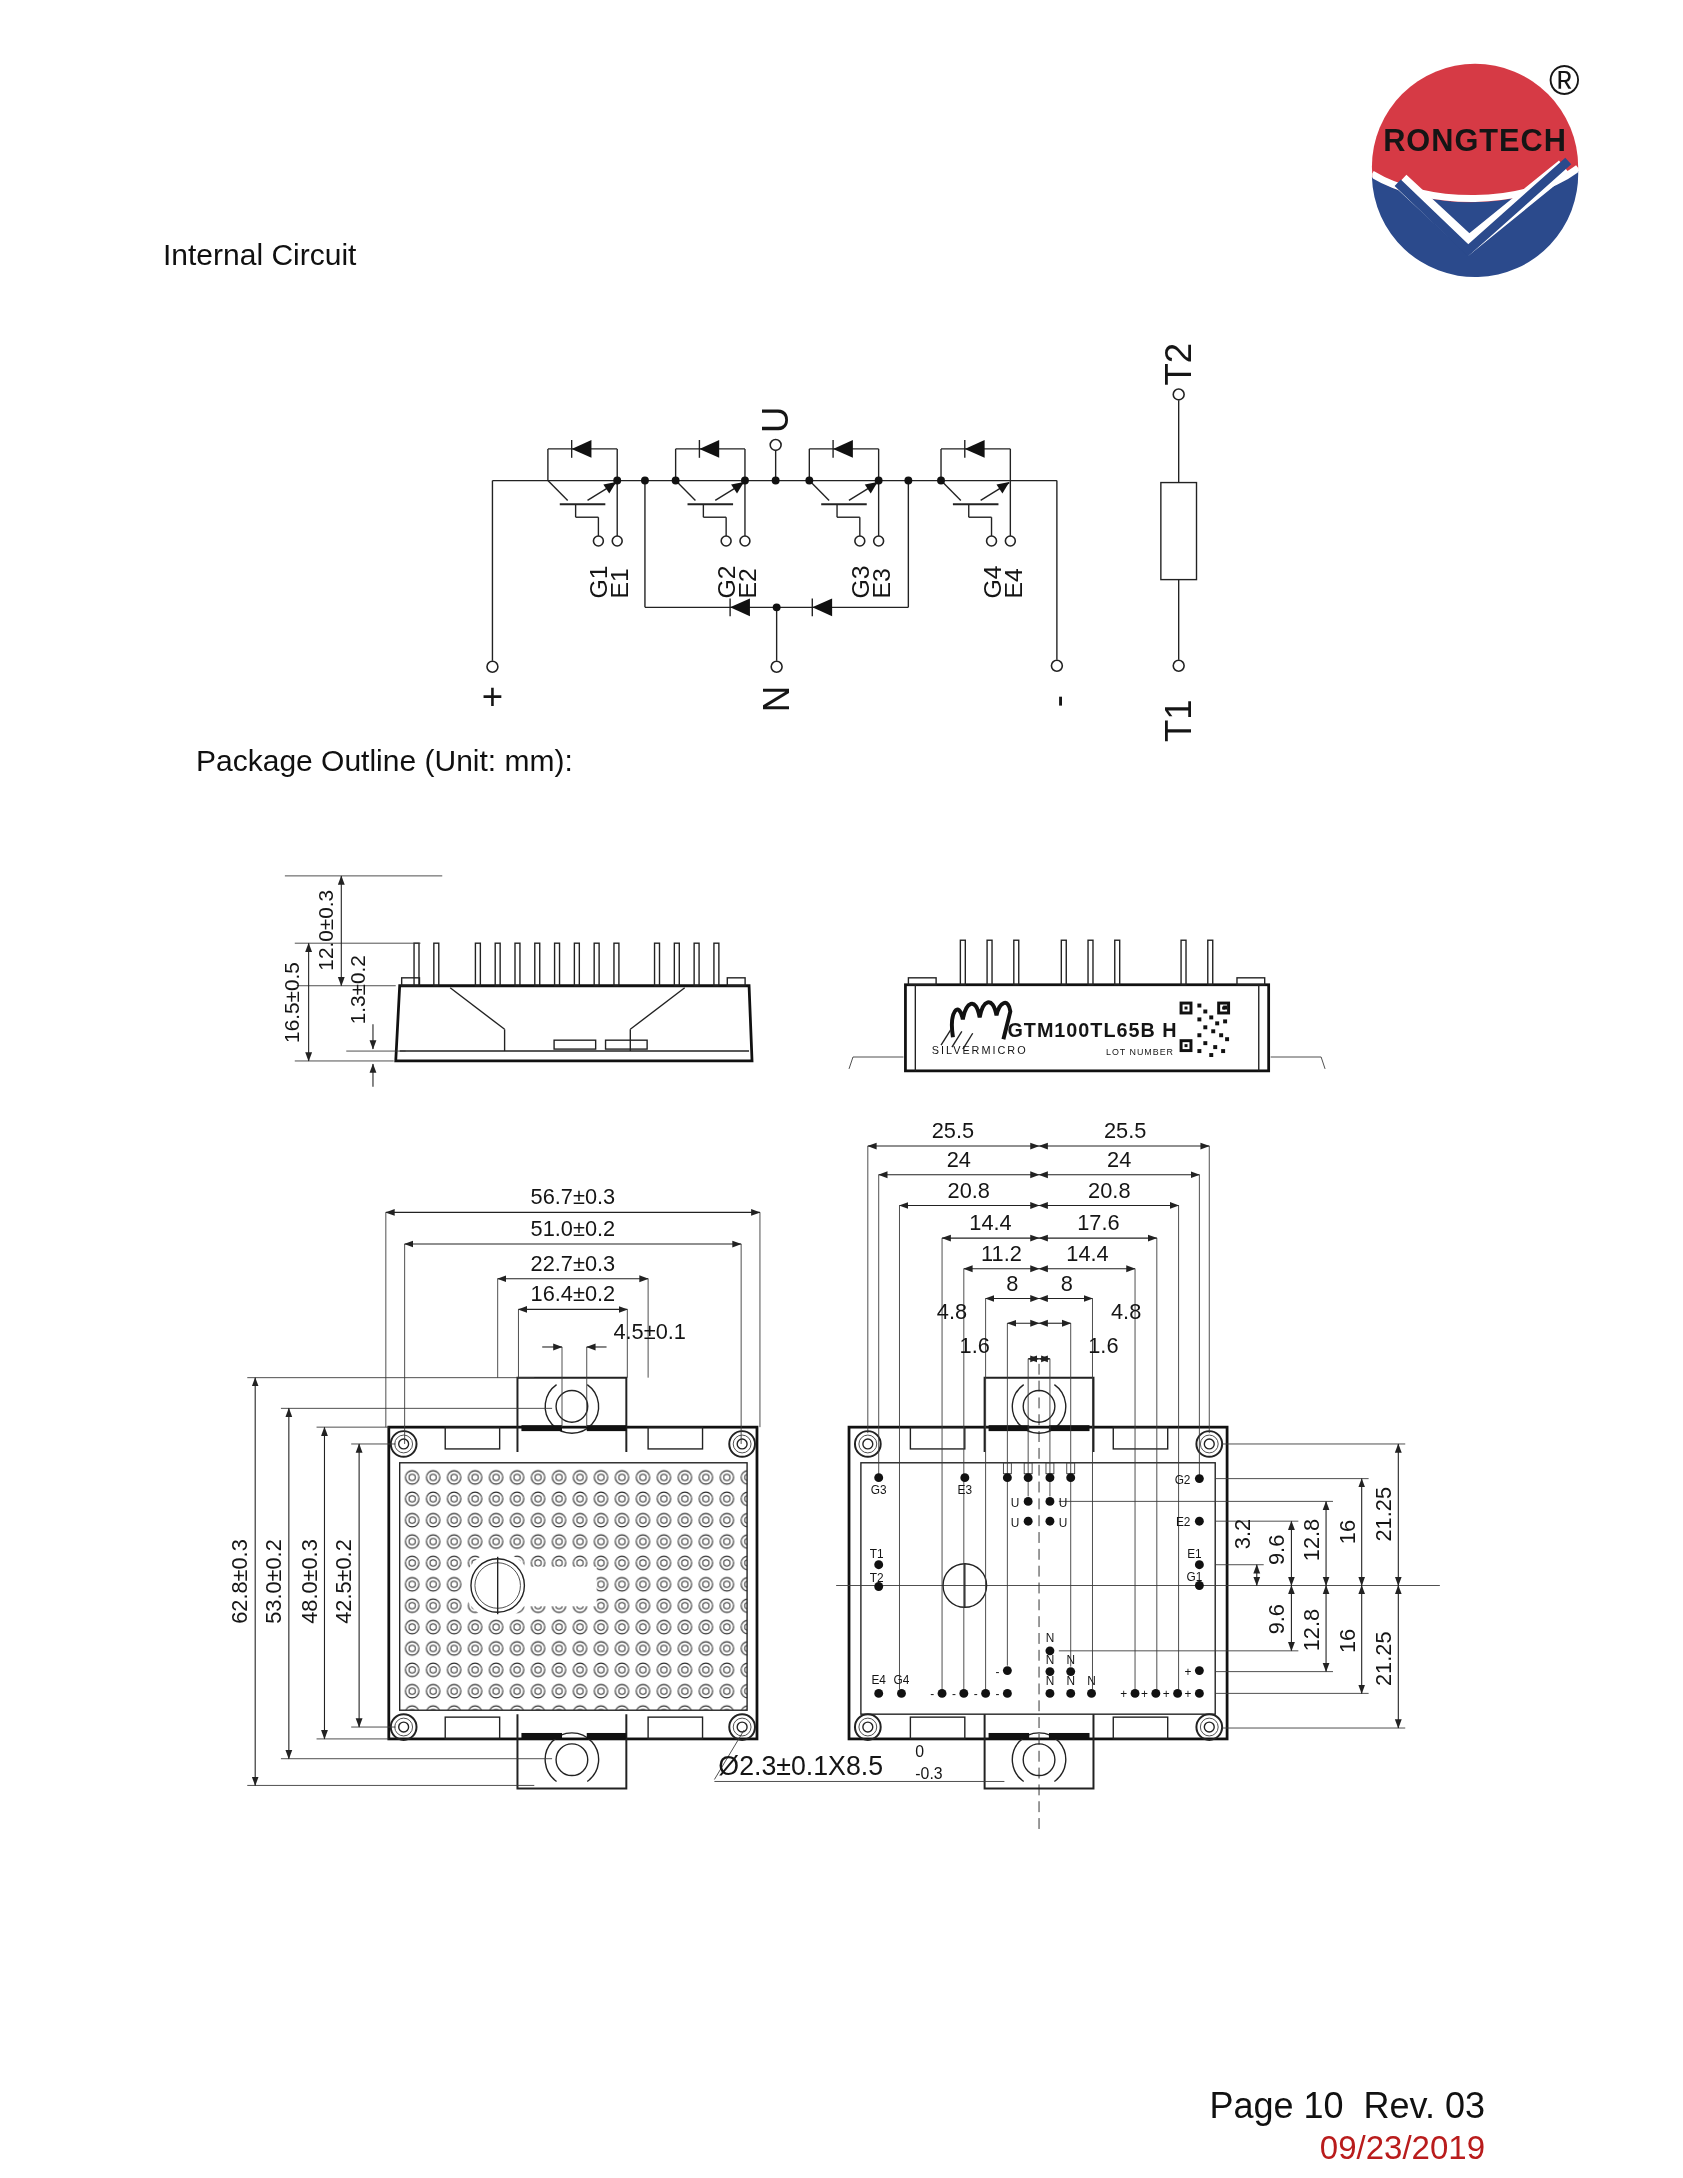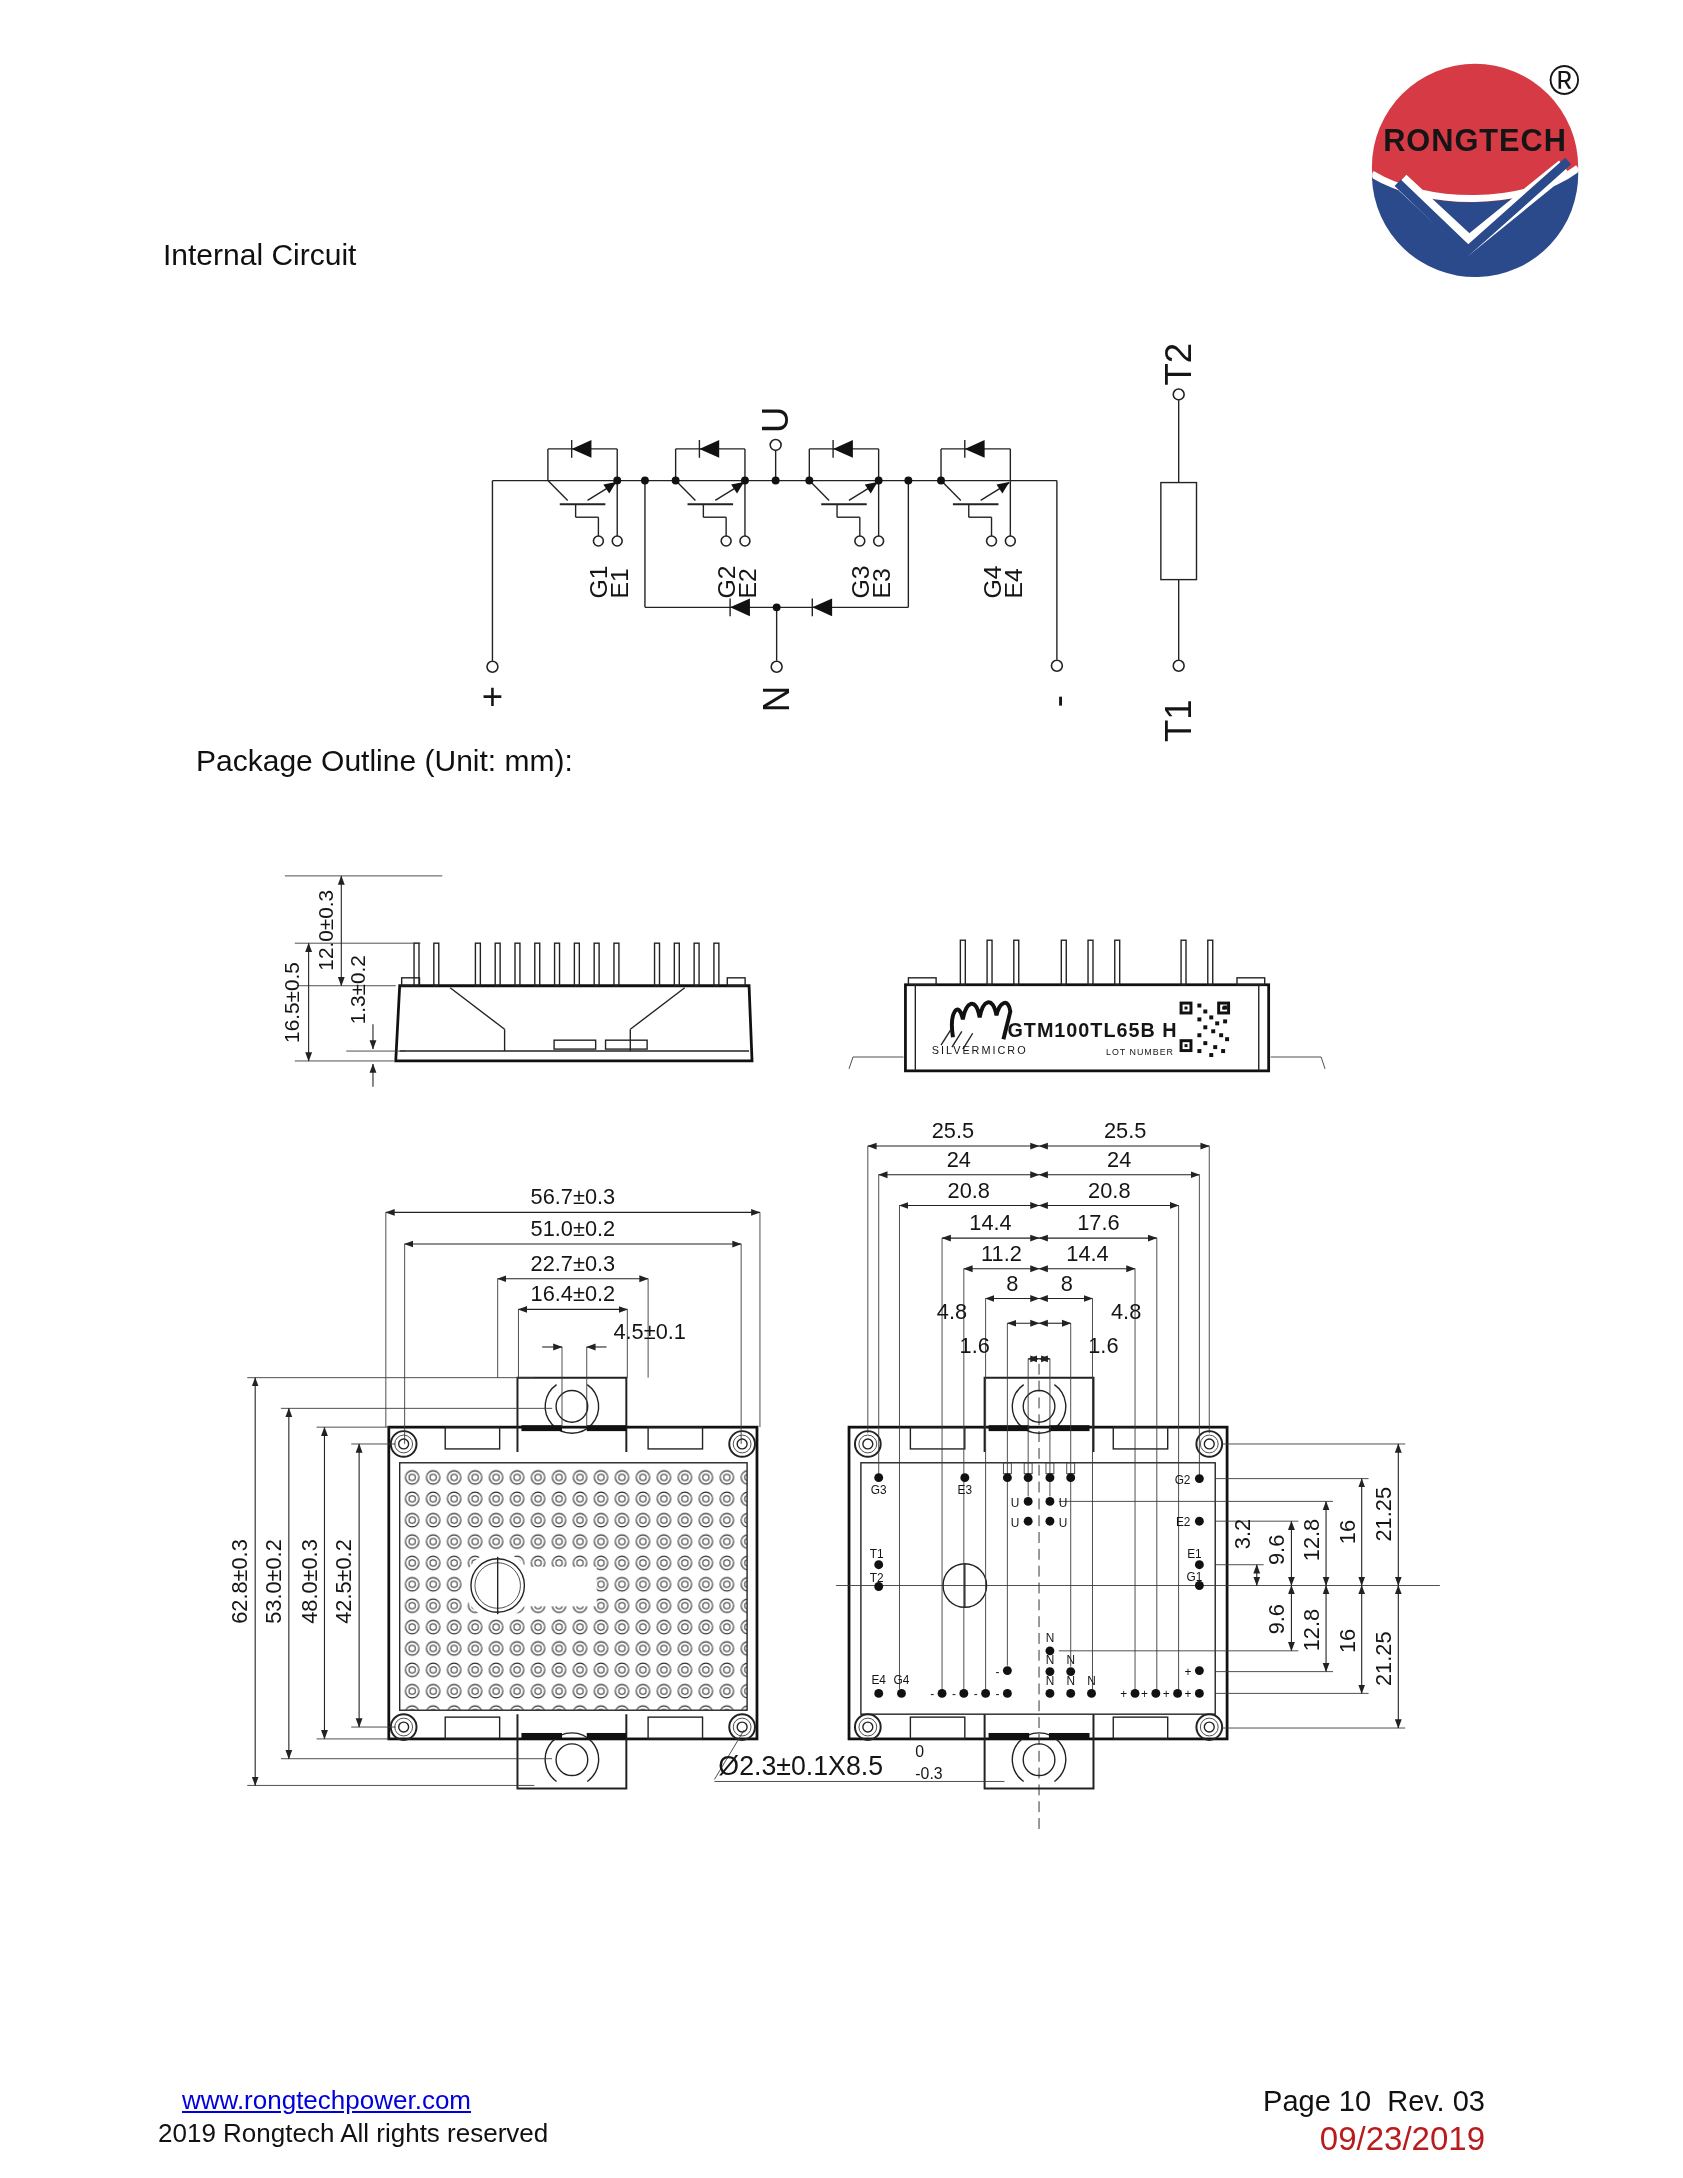--- a/index.html
+++ b/index.html
@@ -5,21 +5,21 @@
   html,body{margin:0;padding:0;background:#888;}
   .page{position:relative;width:1683px;height:2178px;background:#ffffff;
         font-family:"Liberation Sans",sans-serif;overflow:hidden;}
   .h1{position:absolute;font-weight:normal;font-size:30px;color:#101010;white-space:nowrap;}
   #sec1{left:163px;top:238px;}
   #sec2{left:163px;top:744px;margin-left:33px;}
   .footer-left{position:absolute;left:158px;top:2085px;width:337px;text-align:center;}
   .footer-left .url{font-size:26px;color:#0000dd;text-decoration:underline;display:block;}
   .footer-left .copy{font-size:26px;color:#111;display:block;margin-top:2px;white-space:nowrap;}
   .footer-right{position:absolute;left:1188px;top:2085px;width:297px;text-align:right;}
-  .footer-right .pg{font-size:29px;color:#111;display:block;white-space:pre;}
+  .footer-right .pg{font-size:36px;color:#111;display:block;white-space:pre;}
   .footer-right .dt{font-size:33px;color:#b91c1c;display:block;margin-top:2px;}
   svg{position:absolute;}
   svg text{font-family:"Liberation Sans",sans-serif;fill:#151515;}
   .s1{stroke:#222;stroke-width:1.4;fill:none;}
   .s2{stroke:#111;stroke-width:2.8;fill:none;}
   .s3{stroke:#222;stroke-width:2;fill:none;}
   .sx{stroke:#3a3a3a;stroke-width:0.9;fill:none;}
   .dsh{stroke:#333;stroke-width:1;fill:none;stroke-dasharray:11 6;}
   .dot{fill:#111;stroke:none;}
   .opn{fill:#fff;stroke:#222;stroke-width:1.6;}
@@ -607,23 +607,19 @@
 
     <g>
       <line class="sx" x1="752" y1="1748" x2="722" y2="1798"></line>
       <line class="sx" x1="722" y1="1800" x2="1015" y2="1800"></line>
       <text class="t-note" x="726" y="1793">Ø2.3±0.1X8.5</text>
       <text class="t-sup" x="925" y="1775">0</text>
       <text class="t-sup" x="925" y="1798">-0.3</text>
     </g>
   </svg>
 
-  <div class="footer-left">
-    <a class="url" href="#">www.rongtechpower.com</a>
-    <span class="copy">2019 Rongtech All rights reserved</span>
-  </div>
   <div class="footer-right">
     <span class="pg">Page 10  Rev. 03</span>
     <span class="dt">09/23/2019</span>
   </div>
 
 </div>
 
 
 </body></html>

